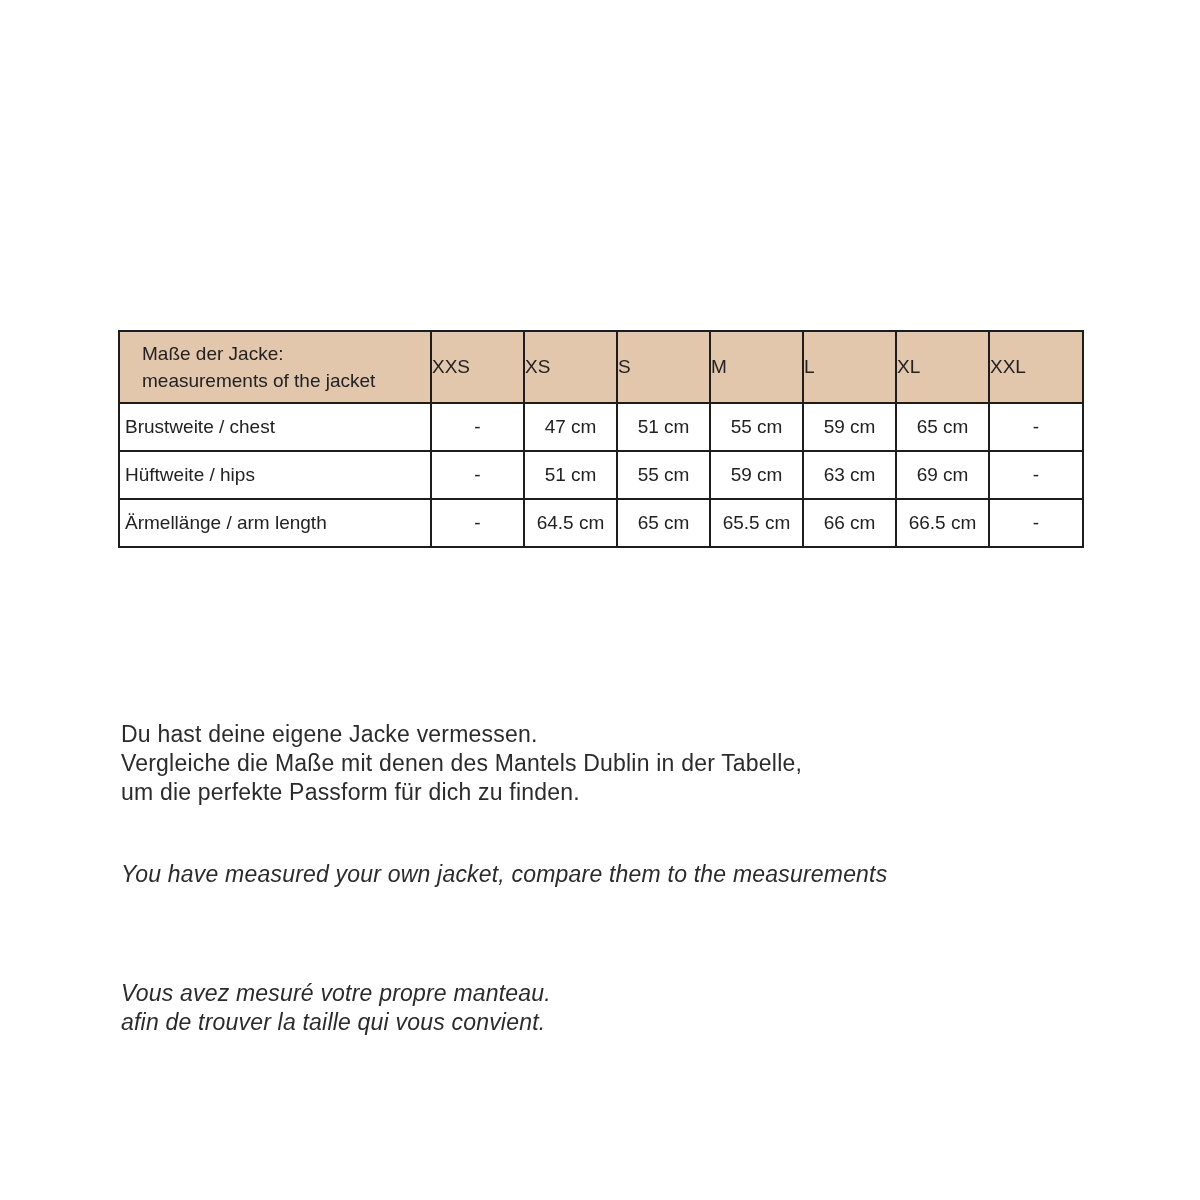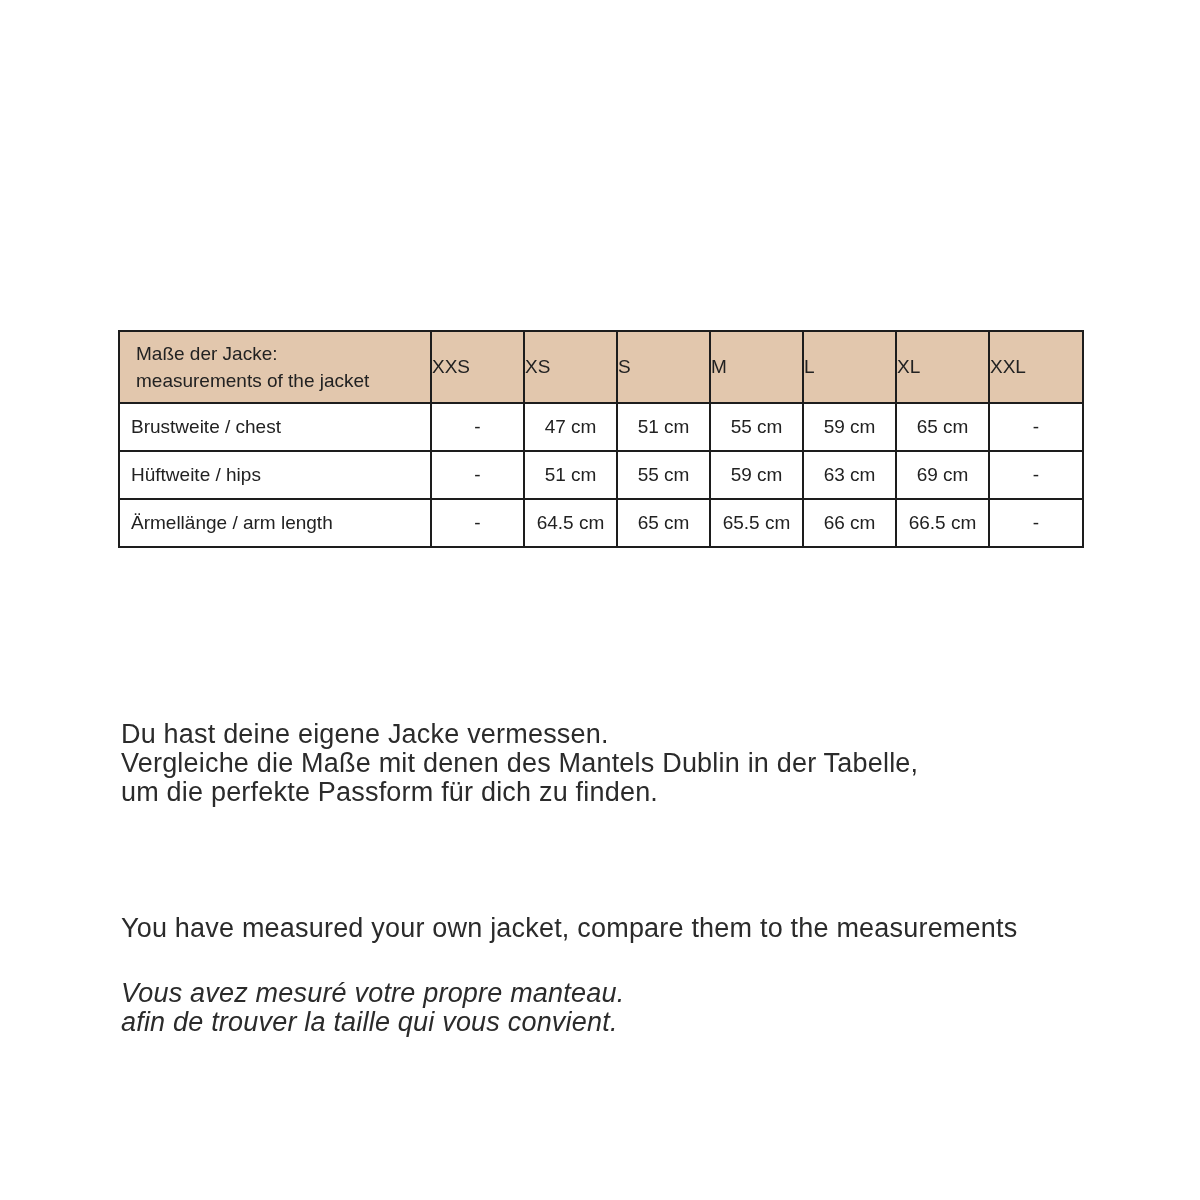--- a/index.html
+++ b/index.html
@@ -39,50 +39,50 @@
     white-space: nowrap;
   }
   table.size-table thead th {
     background: #e2c7ad;
     height: 70px;
     text-align: left;
     vertical-align: middle;
   }
   table.size-table thead th.title-cell {
     text-align: left;
-    padding-left: 16px;
+    padding-left: 22px;
     padding-right: 4px;
   }
   .title-line {
     display: block;
     line-height: 27px;
   }
   table.size-table tbody td {
     height: 46px;
     text-align: center;
     vertical-align: middle;
     background: #ffffff;
   }
   table.size-table tbody td.label-cell {
     text-align: left;
-    padding-left: 11px;
+    padding-left: 5px;
   }
 
   
   .para {
     position: absolute;
     left: 121px;
-    font-size: 27px;
+    font-size: 23px;
     line-height: 29px;
     color: #2b2b2b;
     letter-spacing: 0.2px;
     white-space: nowrap;
   }
   .para-german  { top: 720px; }
-  .para-english { top: 914px; }
+  .para-english { top: 860px; font-style: italic; }
   .para-french  { top: 979px; font-style: italic; }
   .para span { display: block; }
 </style>
 </head>
 <body>
 
 <div class="page">
 
   <div class="size-table-wrap">
     <table class="size-table">

